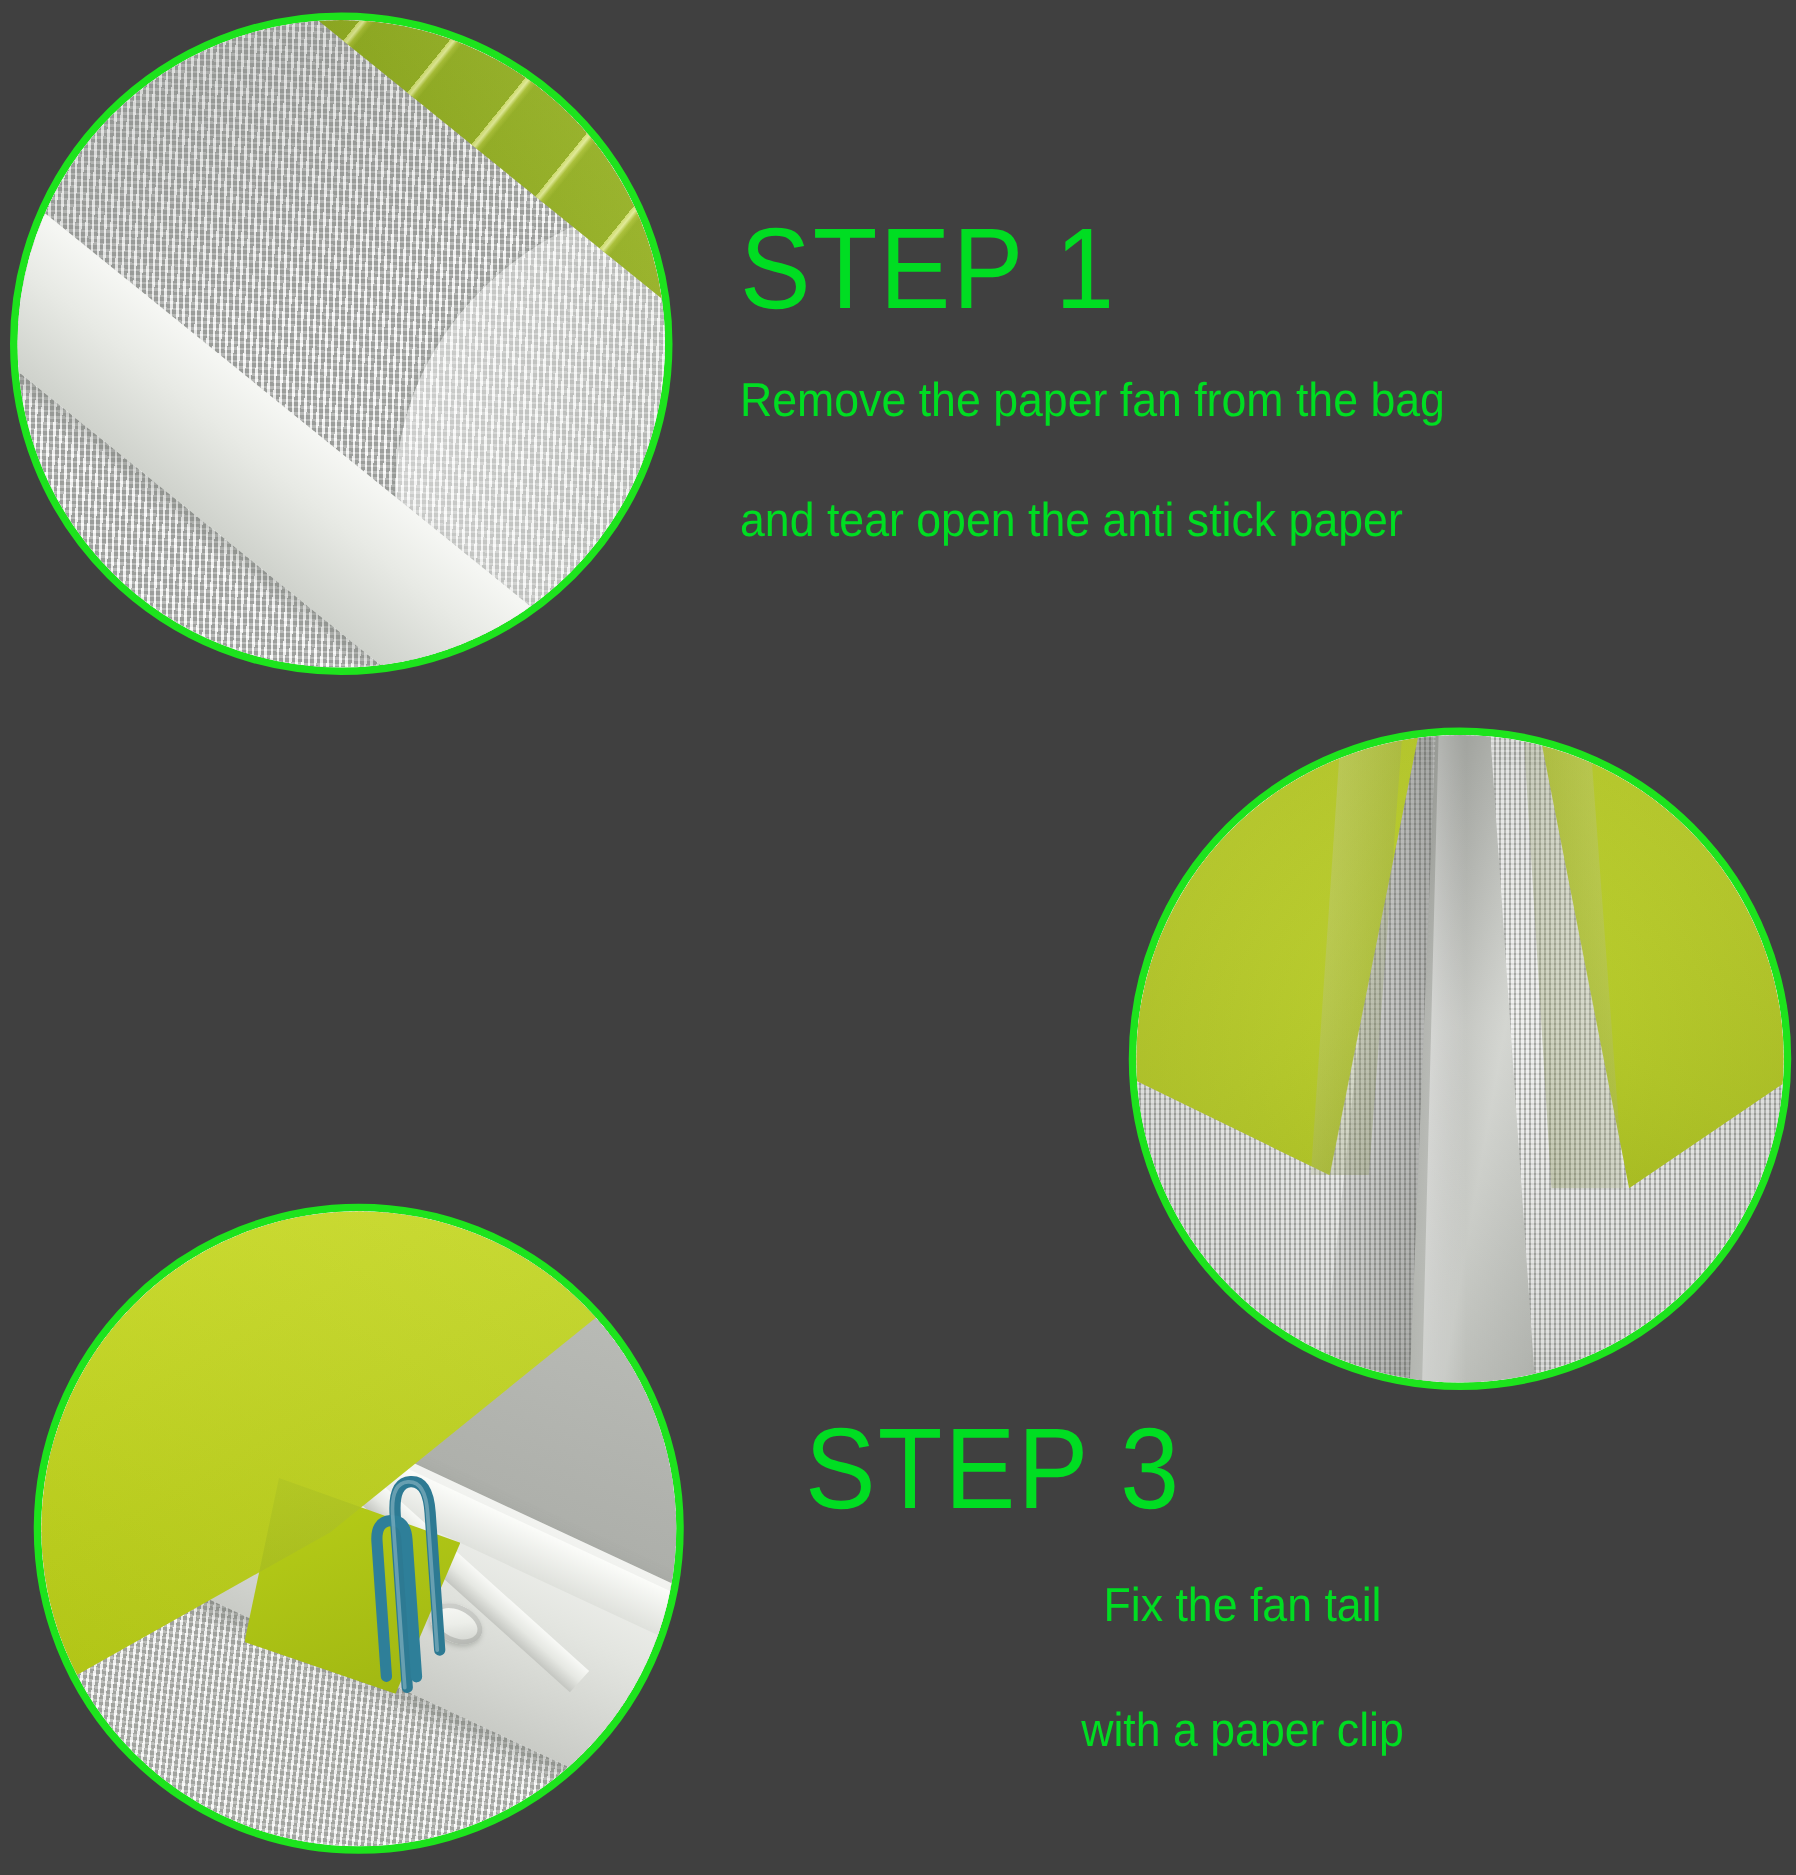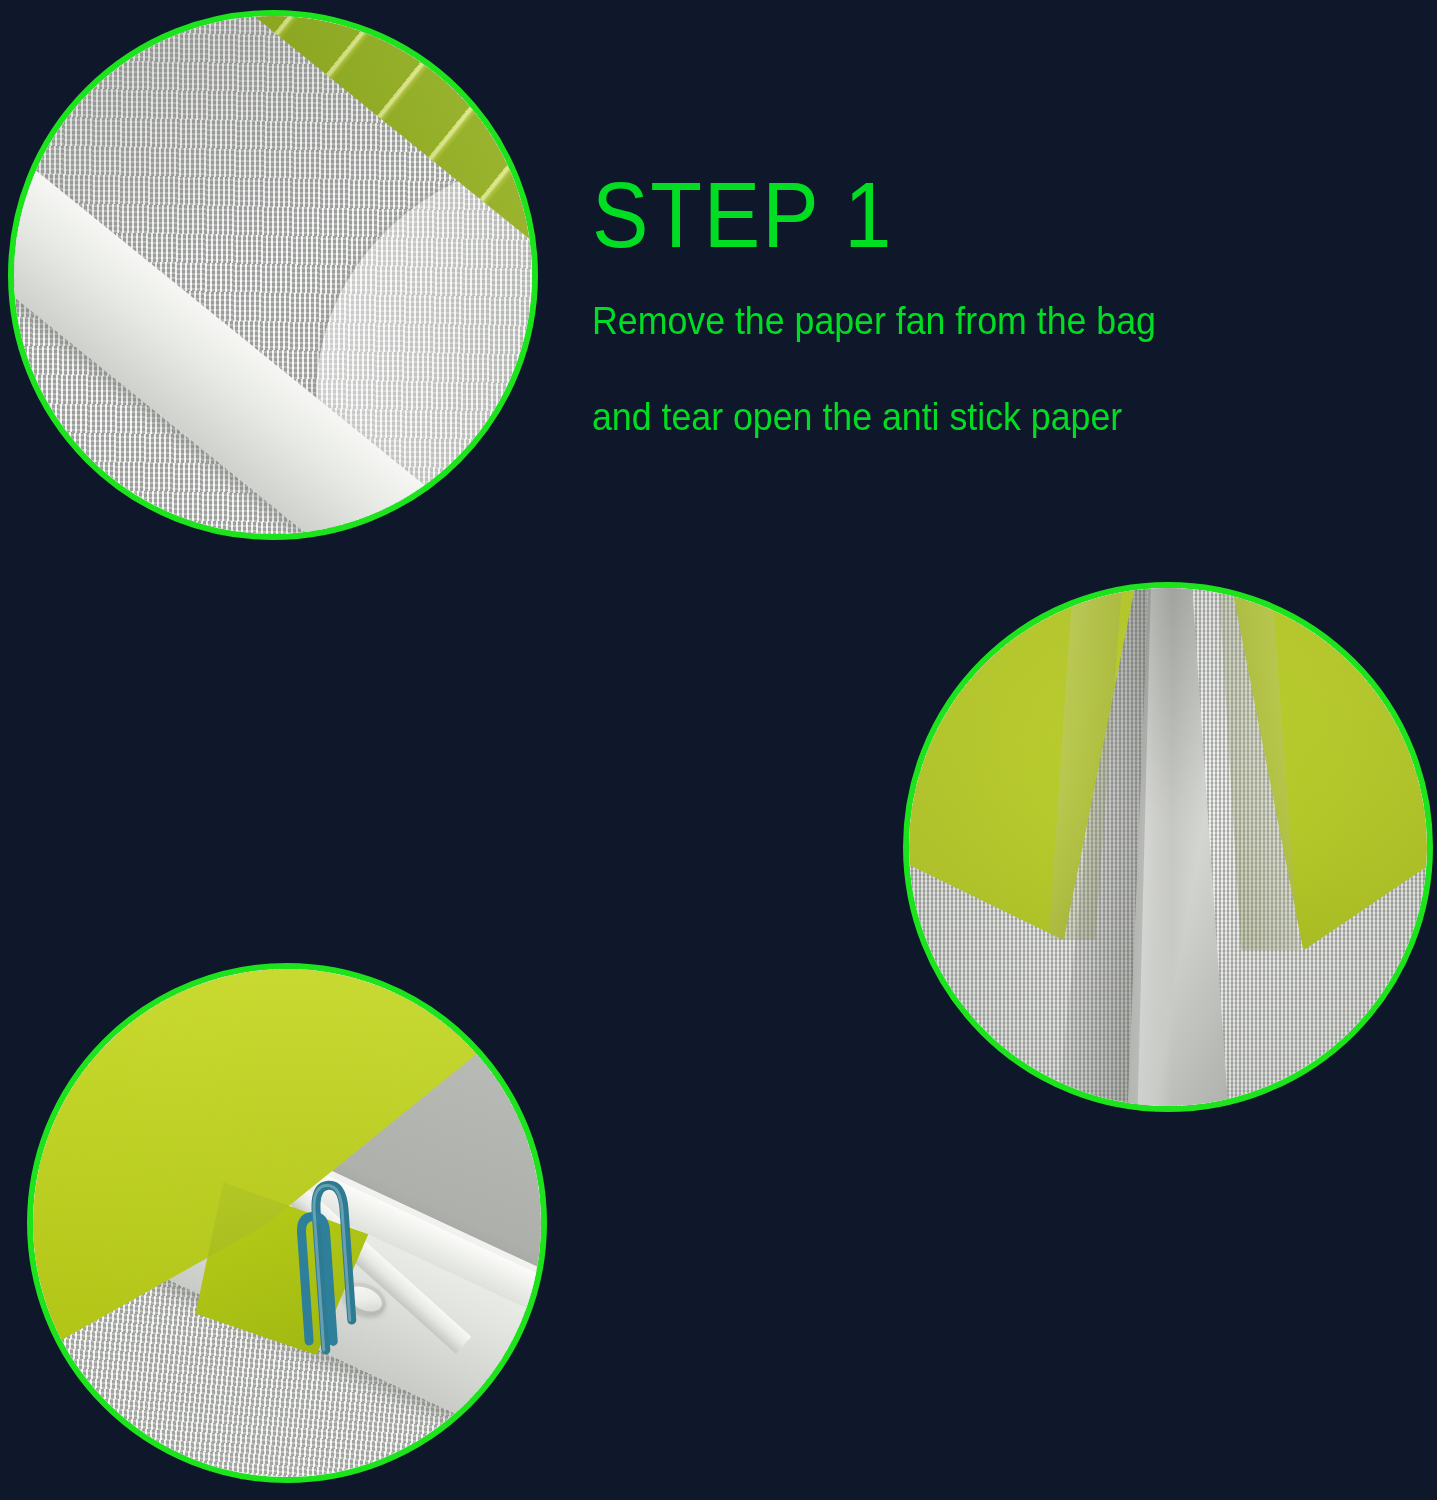--- a/index.html
+++ b/index.html
@@ -8,21 +8,21 @@
     padding: 0;
     background: #ffffff;
   }
   body {
     font-family: "Liberation Sans", "DejaVu Sans", sans-serif;
   }
   #canvas {
     position: relative;
     width: 1437px;
     height: 1500px;
-    background: #0f172a;
+    background: #404040;
     overflow: hidden;
   }
 
   
   .photo-circle {
     position: absolute;
     border-radius: 50%;
     box-sizing: border-box;
     border: 6px solid #1de31d;
     overflow: hidden;
@@ -327,14 +327,19 @@
     </div>
   </div>
 
   <div class="step-block" id="step-1">
     <div class="step-title">STEP 1</div>
     <div class="step-desc">Remove the paper fan from the bag</div>
     <div class="step-desc">and tear open the anti stick paper</div>
   </div>
 
 
+  <div class="step-block" id="step-3">
+    <div class="step-title">STEP 3</div>
+    <div class="step-desc center">Fix the fan tail</div>
+    <div class="step-desc center">with a paper clip</div>
+  </div>
 
 </div>
 
 </body></html>

